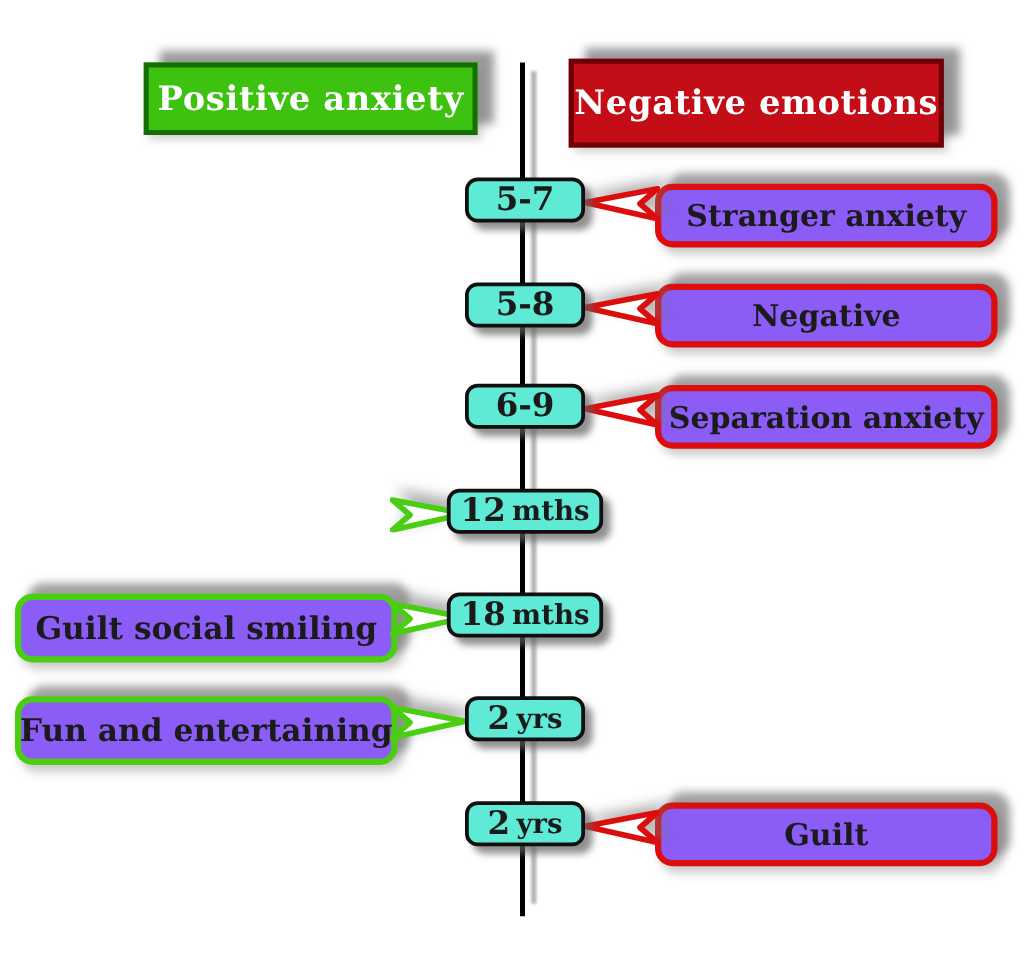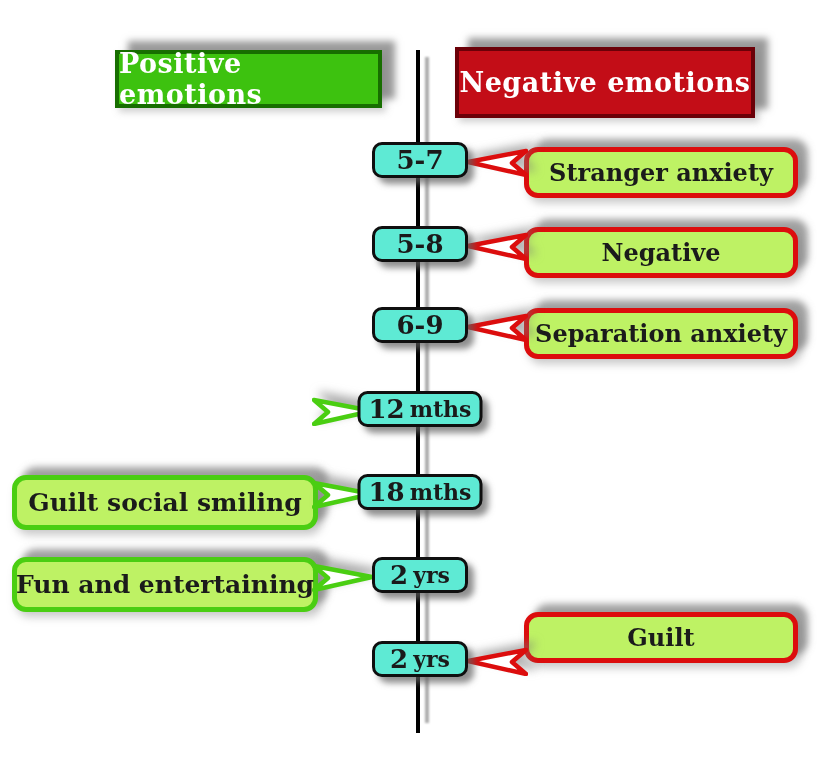--- a/index.html
+++ b/index.html
@@ -27,42 +27,42 @@
     min-width:96px;height:36px;padding:0 8px;background:#5eead4;border:3.5px solid #0f0f0f;border-radius:10px;
     display:flex;align-items:center;justify-content:center;white-space:nowrap;z-index:5;
     box-shadow:6px 6px 6px rgba(95,95,95,.7);
   }
   .node .num{font-size:26px;font-weight:bold;color:#1a1a1a;}
   .node .unit{font-size:22px;font-weight:bold;color:#1a1a1a;margin-left:5px;}
   .node .unit:empty{display:none;}
 
   
   .bubble{
-    position:absolute;box-sizing:border-box;background:#bef264;border-radius:14px;
+    position:absolute;box-sizing:border-box;background:#8b5cf6;border-radius:14px;
     display:flex;align-items:center;justify-content:center;
     font-size:24px;font-weight:bold;color:#1b1b1b;white-space:nowrap;z-index:3;
     box-shadow:10px -8px 7px rgba(120,120,120,.7),4px 5px 8px rgba(120,120,120,.4);
   }
   .bubble.neg{left:524px;width:274px;height:51px;border:5px solid #dc0d0d;}
   .bubble.pos{left:12px;width:306px;height:55px;border:5px solid #4ace12;font-size:25px;}
 
   
   .tail{position:absolute;width:62px;height:30px;z-index:4;filter:drop-shadow(7px -6px 5px rgba(120,120,120,.6));}
   .tail svg{display:block;}
 </style>
 </head>
 <body>
 
 <div id="canvas">
 
   <div class="axis-shadow"></div>
   <div class="axis"></div>
 
   <div class="hdr pos">
-    <span>Positive emotions</span>
+    <span>Positive anxiety</span>
   </div>
   <div class="hdr neg">
     <span>Negative emotions</span>
   </div>
 
   <div class="node" style="top:142px">
     <span class="num">5-7</span>
   </div>
   <div class="node" style="top:226px">
     <span class="num">5-8</span>
@@ -107,21 +107,21 @@
 
   <div class="bubble neg" style="top:308px">
     <span>Separation anxiety</span>
   </div>
   <div class="tail" style="left:466px;top:312px">
     <svg width="62" height="30" viewBox="0 0 62 30">
         <polygon points="2,15 60,4 46,16 60,28" fill="#ffffff" stroke="#dc0d0d" stroke-width="4.5" stroke-linejoin="round"></polygon>
       </svg>
   </div>
 
-  <div class="bubble neg" style="top:612px">
+  <div class="bubble neg" style="top:642px">
     <span>Guilt</span>
   </div>
   <div class="tail" style="left:466px;top:646px">
     <svg width="62" height="30" viewBox="0 0 62 30">
         <polygon points="2,15 60,4 46,16 60,28" fill="#ffffff" stroke="#dc0d0d" stroke-width="4.5" stroke-linejoin="round"></polygon>
       </svg>
   </div>
 
   <div class="tail" style="left:312px;top:396px">
     <svg width="62" height="30" viewBox="0 0 62 30">

